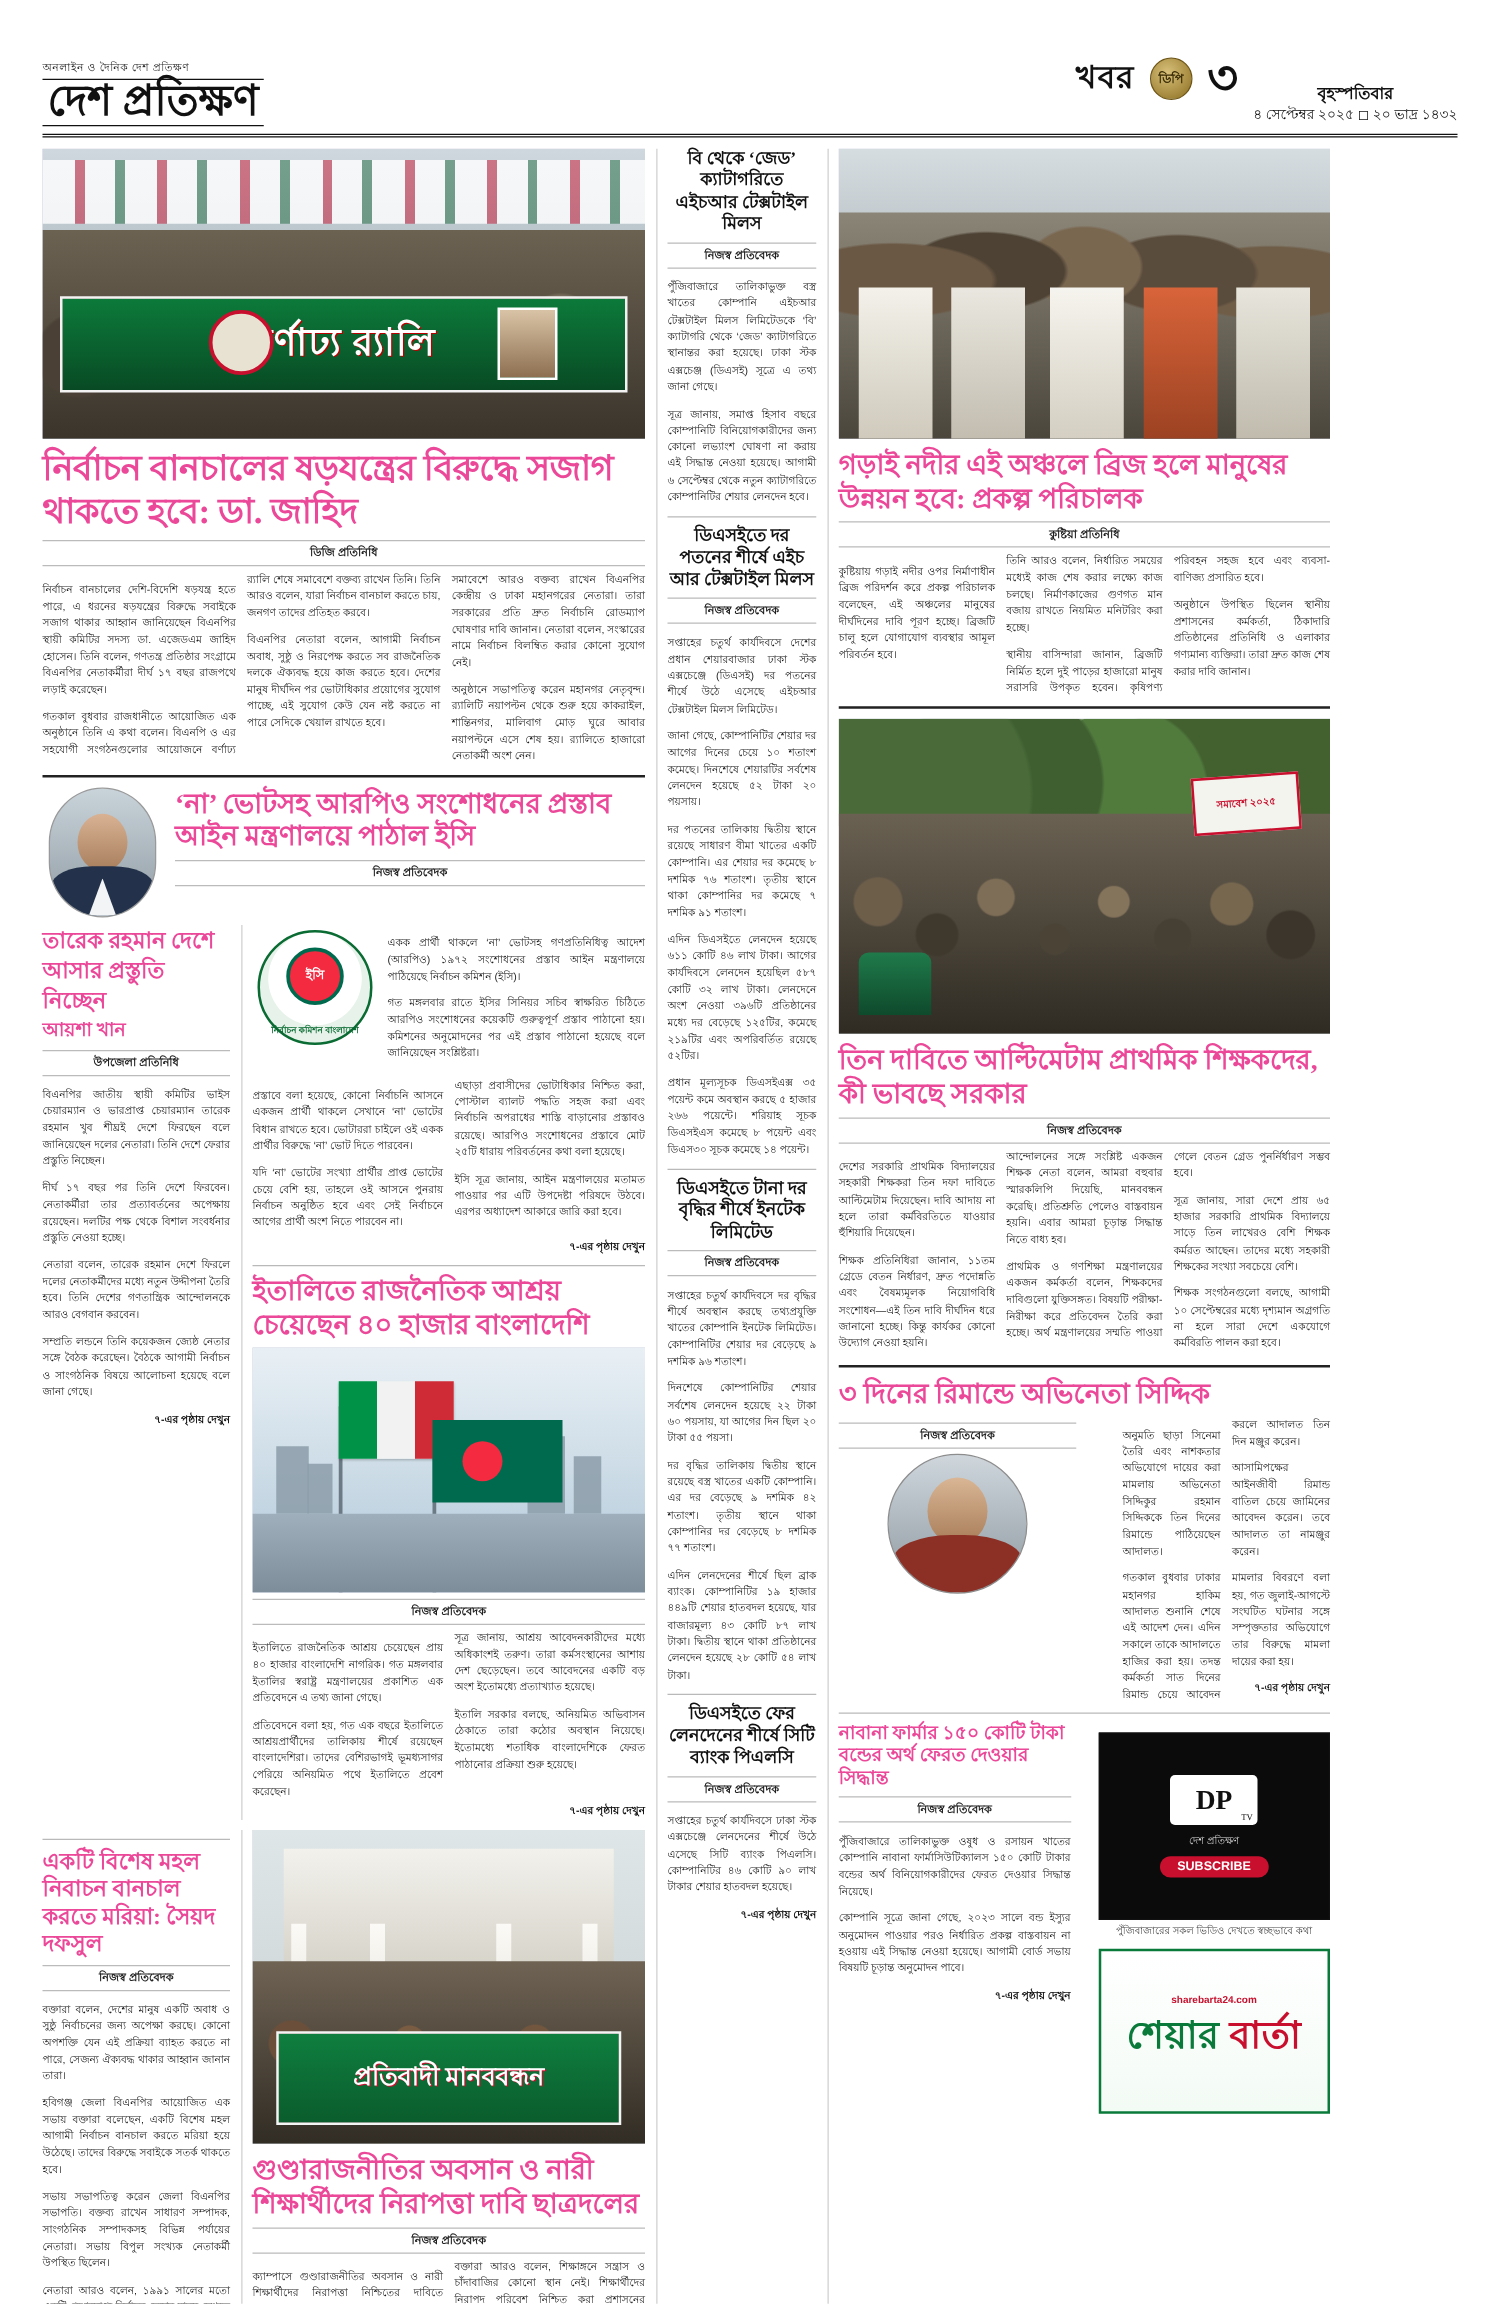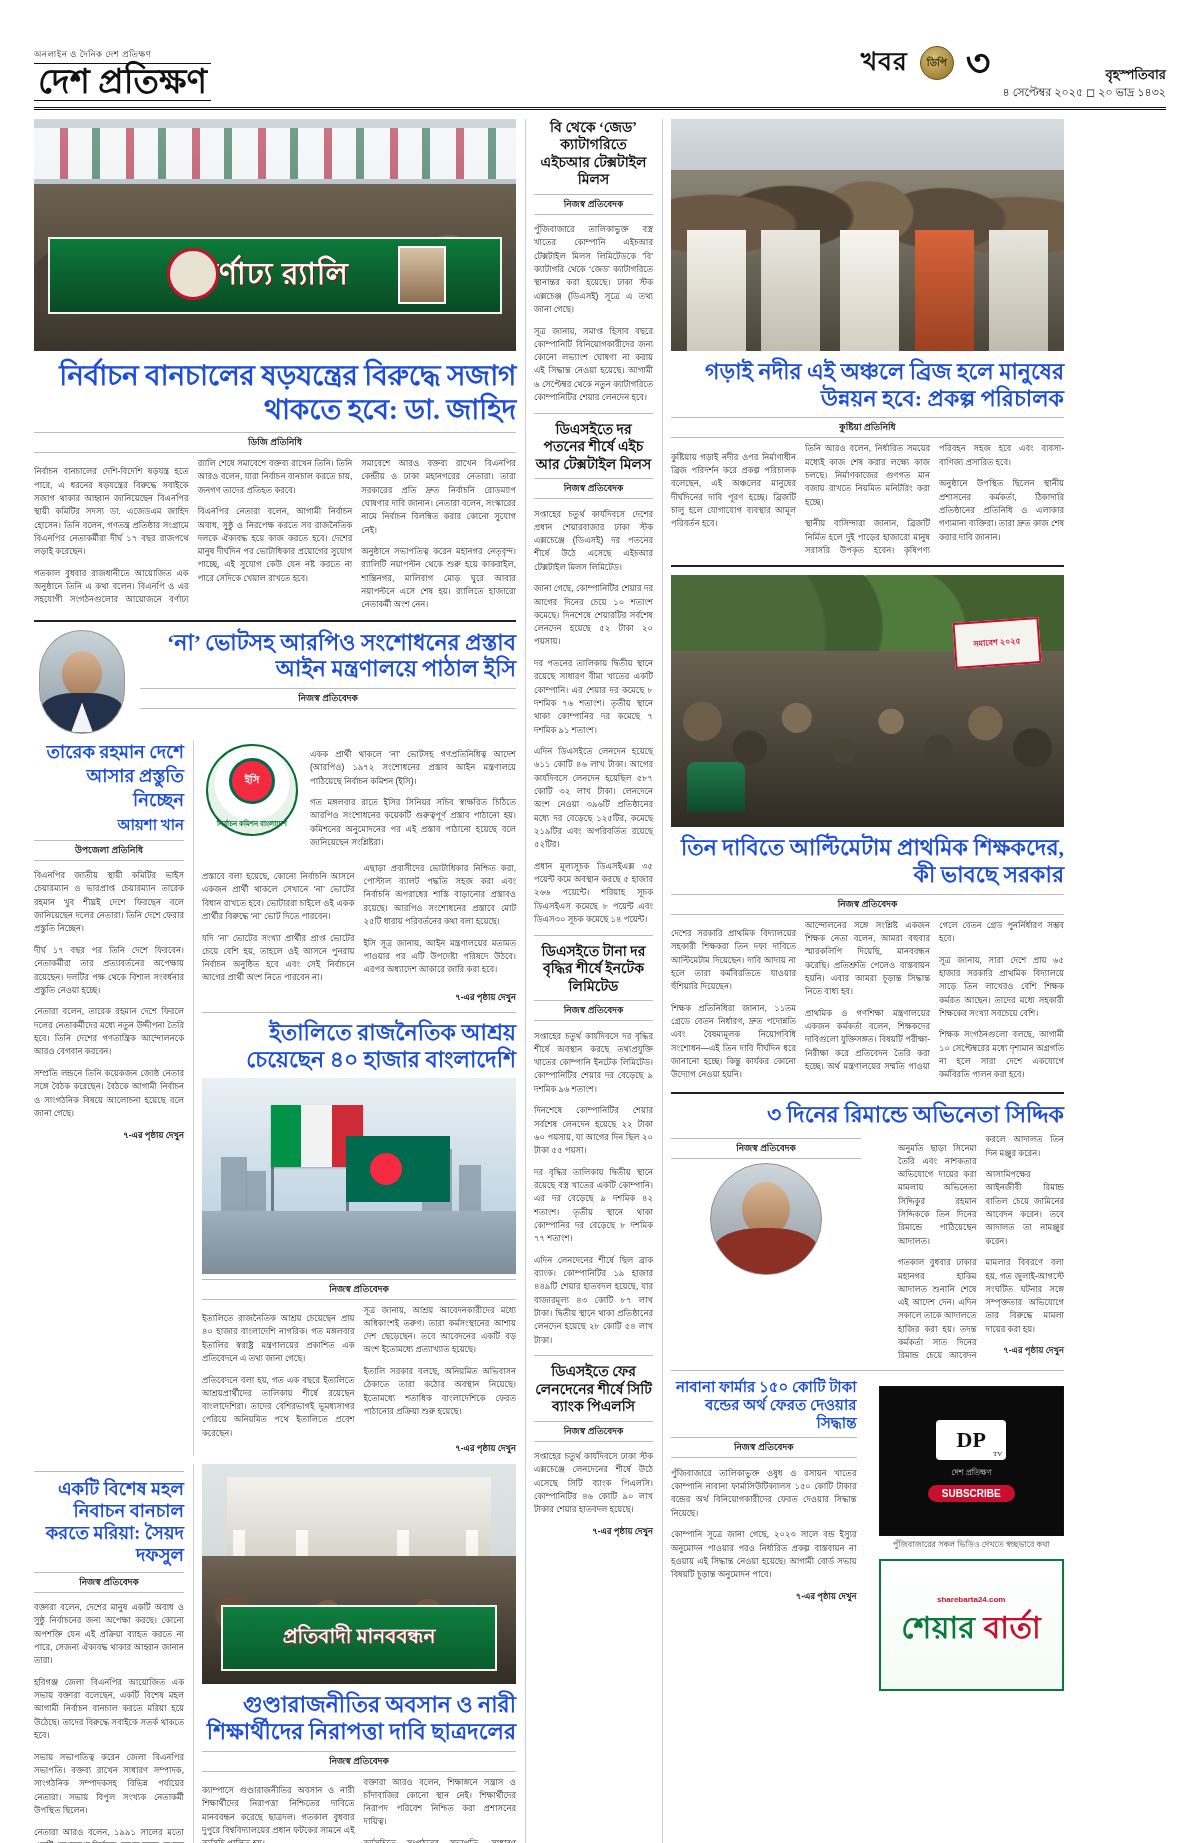--- a/index.html
+++ b/index.html
@@ -51,41 +51,41 @@
     width: 34px; height: 34px; border-radius: 50%;
     background: radial-gradient(circle at 40% 35%, #d8c07a, #8a6d1f);
     border: 1px solid #6e5515;
     display: flex; align-items: center; justify-content: center;
     font-size: 10px; color: #3a2c06; font-weight: bold;
   }
   .page-num {
     font-family: "Liberation Serif", serif;
     font-size: 38px; font-weight: bold; line-height: .9;
   }
-  .date-block { text-align: right; font-size: 11px; line-height: 1.45; margin-top: 40px; }
+  .date-block { text-align: center; font-size: 11px; line-height: 1.45; margin-top: 40px; }
   .date-block .day { font-weight: bold; font-size: 13px; }
 
   
   .body-grid {
     display: grid;
     grid-template-columns: 128px 345px 128px 128px 128px 128px 128px;
     column-gap: 9px;
     margin-top: 9px;
     position: relative;
   }
   .colspan2 { grid-column: span 2; }
   .colspan3 { grid-column: span 3; }
 
   
   .hl {
     font-family: "Liberation Serif", serif;
     font-weight: bold;
-    color: #1d4ed8;
+    color: #ec4899;
     line-height: 1.22;
-    text-align: right;
+    text-align: left;
   }
   .hl-xl { font-size: 28px; letter-spacing: -.3px; }
   .hl-l  { font-size: 22px; }
   .hl-m  { font-size: 18px; }
   .hl-s  { font-size: 15px; }
 
   .byline {
     font-size: 9px; font-weight: bold; color: #222;
     border-top: 1px solid #bbb; border-bottom: 1px solid #bbb;
     padding: 2px 0; margin: 5px 0 4px; text-align: center;
@@ -235,21 +235,21 @@
     position: absolute; left: 46%; top: 30%; width: 104px; height: 66px;
     background: #006a4e;
   }
   .p-flags .bd::after {
     content: ""; position: absolute; left: 38%; top: 50%;
     transform: translate(-50%,-50%); width: 32px; height: 32px;
     border-radius: 50%; background: #f42a41;
   }
 
   
-  .p-chain { height: 220px; }
+  .p-chain { height: 251px; }
   .p-chain .sky { background: linear-gradient(#dfe6e8, #c3ccce); }
   .p-chain .gate {
     position: absolute; left: 8%; right: 8%; top: 6%; height: 40%;
     background: linear-gradient(#f2f1ec,#d6d3c9);
     border-bottom: 4px solid #b9b5a8;
   }
   .p-chain .col {
     position: absolute; bottom: 0; width: 12px; height: 70%;
     background: linear-gradient(#fbfaf6,#cfcbbf);
   }

